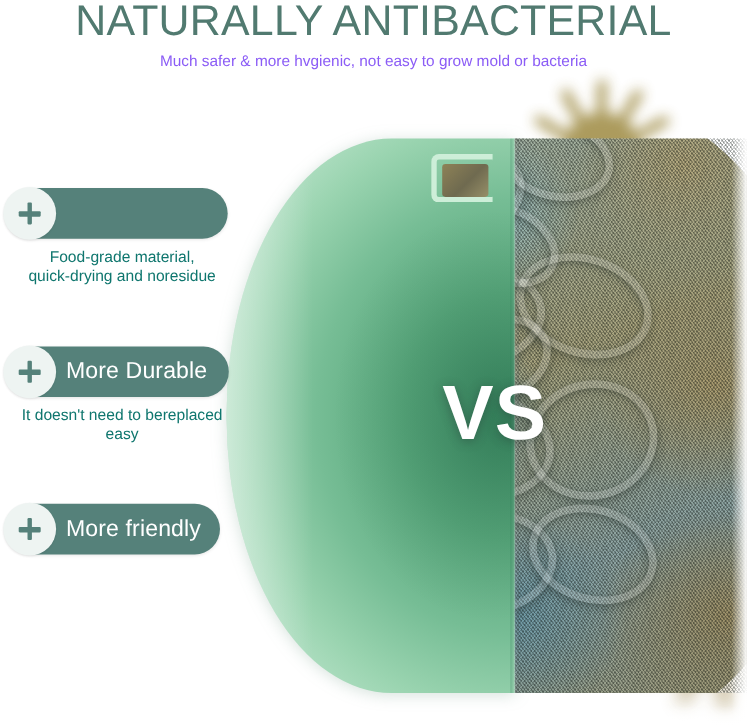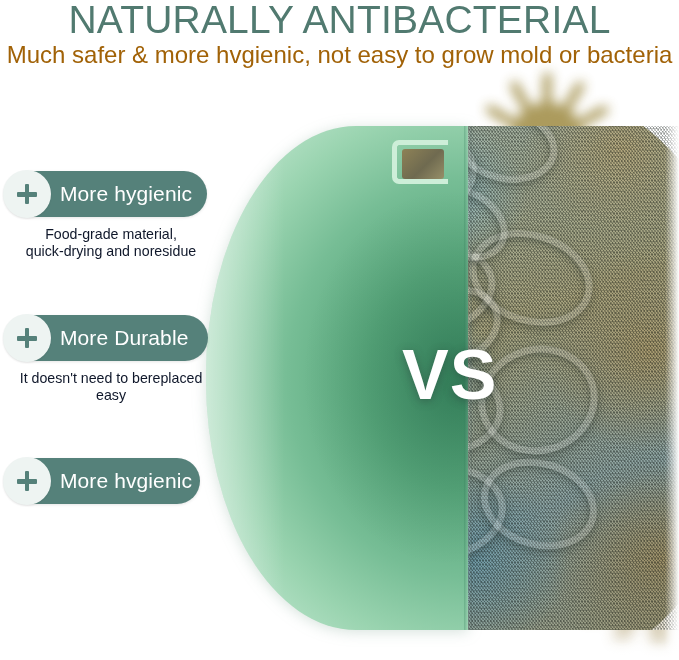--- a/index.html
+++ b/index.html
@@ -20,23 +20,23 @@
     font-size:39px;
     letter-spacing:0.2px;
     font-weight:400;
     color:#517a70;
     white-space:nowrap;
     line-height:44px;
   }
   #subtitle {
     position:absolute; left:0; top:42px; width:679px;
     text-align:center;
-    font-size:24px;
+    font-size:14px;
     font-weight:400;
-    color:#a16207;
+    color:#8b5cf6;
     white-space:nowrap;
     line-height:26px;
   }
 
   
   #features { position:absolute; left:0; top:118px; width:240px; z-index:35; }
   .feature { position:absolute; left:0; width:240px; }
   .feature.f0 { top:53px; }
   .feature.f1 { top:197px; }
   .feature.f2 { top:340px; }
@@ -79,21 +79,21 @@
     font-size:21px;
     font-weight:400;
     letter-spacing:0.1px;
     white-space:nowrap;
   }
 
   .caption {
     margin-top:9px;
     width:222px;
     text-align:center;
-    color:#0f172a;
+    color:#0f766e;
     font-size:14.2px;
     line-height:17px;
     white-space:pre-line;
   }
 
   
   #stage {
     position:absolute;
     left:0; top:0; width:679px; height:660px;
     z-index:10;
@@ -390,35 +390,34 @@
 <div id="header">
   <div id="title">NATURALLY ANTIBACTERIAL</div>
   <div id="subtitle">Much safer &amp; more hvgienic, not easy to grow mold or bacteria</div>
 </div>
 
 <div id="features">
 
   <div class="feature f0">
     <div class="pill">
       <span class="plus-circle"></span>
-      <span class="pill-label">More hygienic</span>
     </div>
     <div class="caption">Food-grade material,
 quick-drying and noresidue</div>
   </div>
 
   <div class="feature f1">
     <div class="pill">
       <span class="plus-circle"></span>
       <span class="pill-label">More Durable</span>
     </div>
     <div class="caption">It doesn't need to bereplaced
 easy</div>
   </div>
 
   <div class="feature f2">
     <div class="pill">
       <span class="plus-circle"></span>
-      <span class="pill-label">More hvgienic</span>
+      <span class="pill-label">More friendly</span>
     </div>
   </div>
 
 </div>
 
 </body></html>

